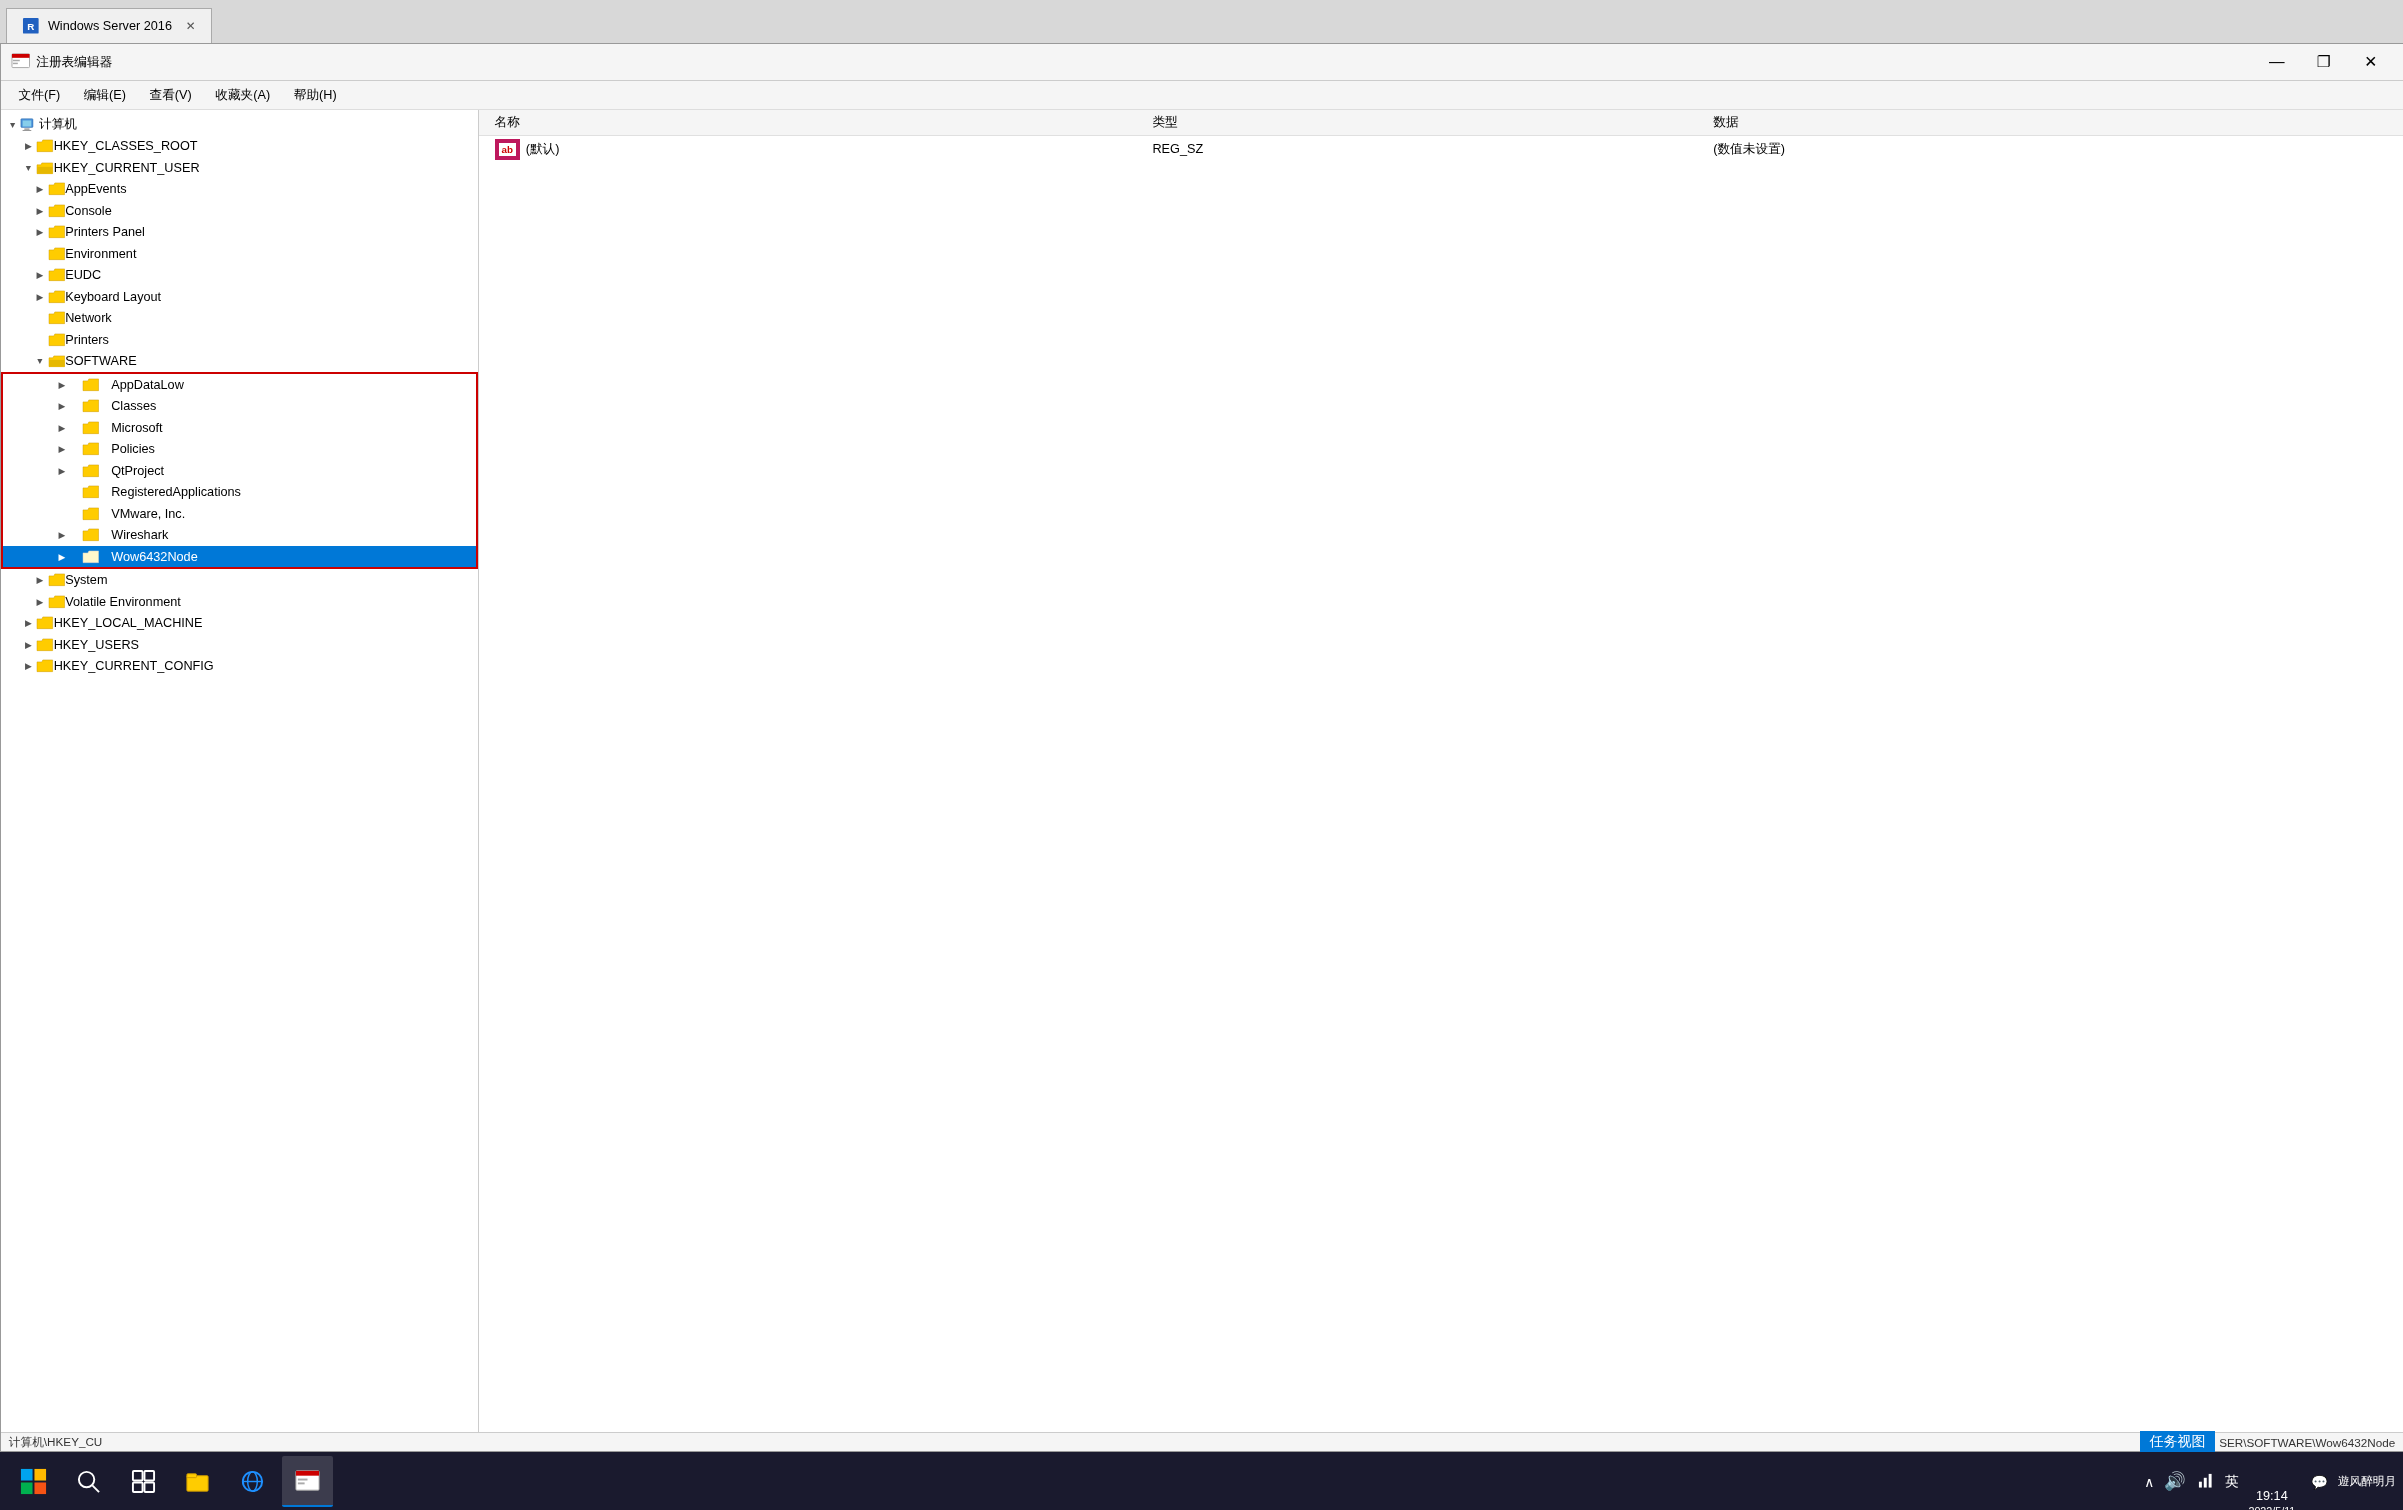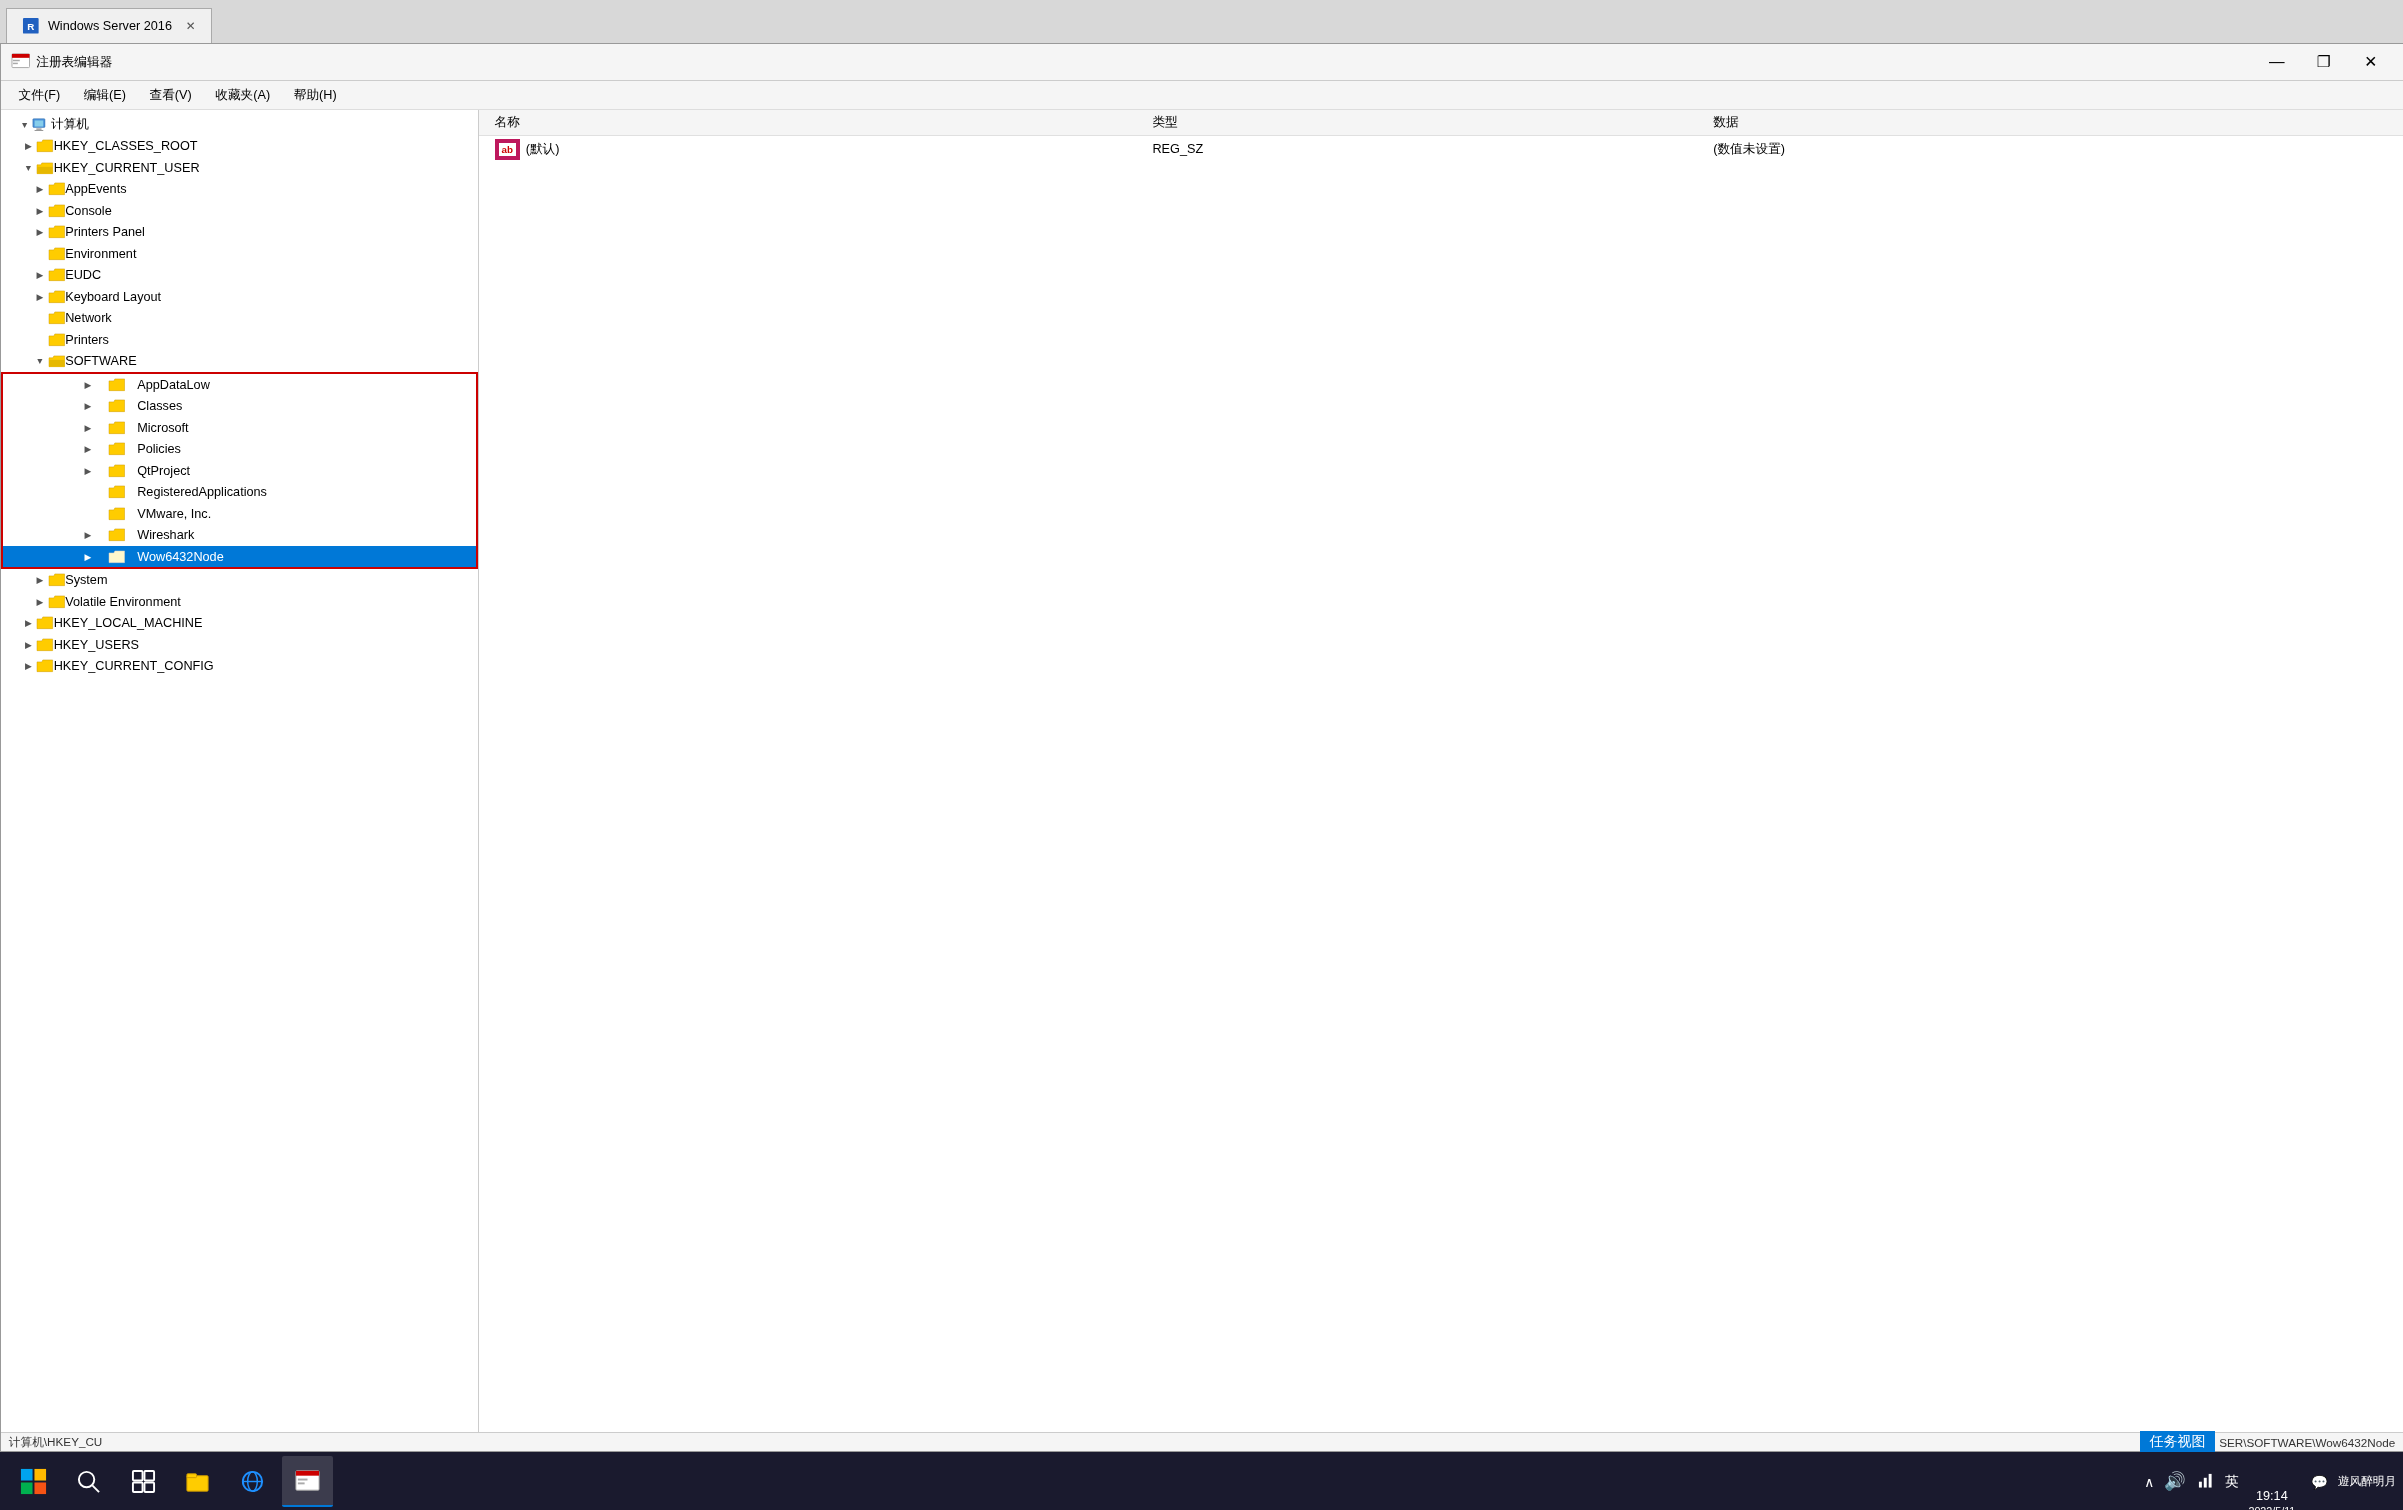--- a/index.html
+++ b/index.html
@@ -247,24 +247,24 @@
     .taskbar-time {
       text-align: center;
       color: #fff;
       font-size: 11.7px;
     }
 
     
     .folder-svg { display: block; }
 
     
-    .indent-0 { padding-left: 3.9px; margin-left: 12px; }
+    .indent-0 { padding-left: 3.9px; }
     .indent-1 { padding-left: 19.5px; }
     .indent-2 { padding-left: 31px; }
-    .indent-3 { padding-left: 77px; gap: 12px; }
+    .indent-3 { padding-left: 51px; gap: 12px; }
 
     .computer-icon {
       display: inline-block;
       width: 15.6px;
       height: 15.6px;
       margin-right: 2.9px;
     }
   </style>
 </head>
 <body>

